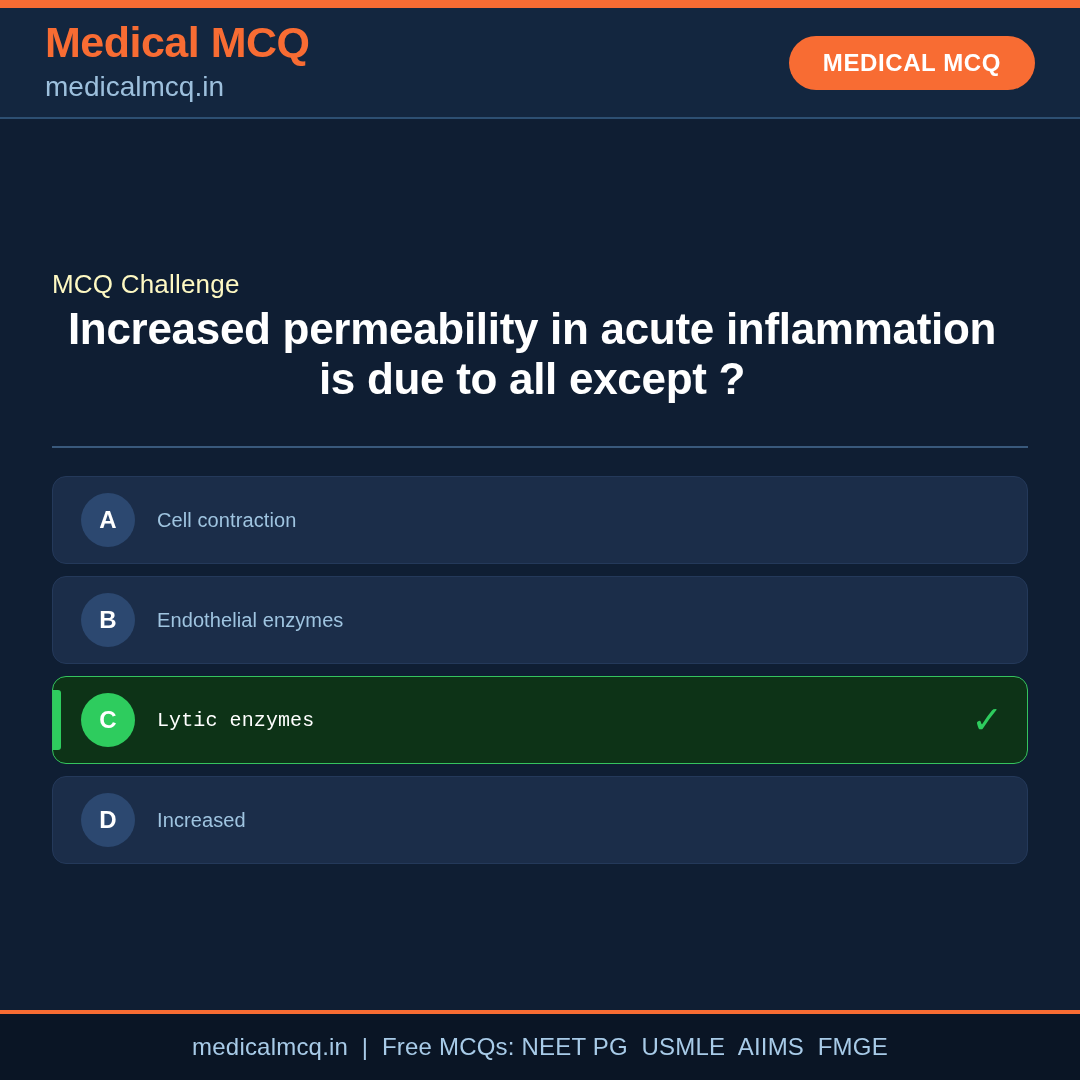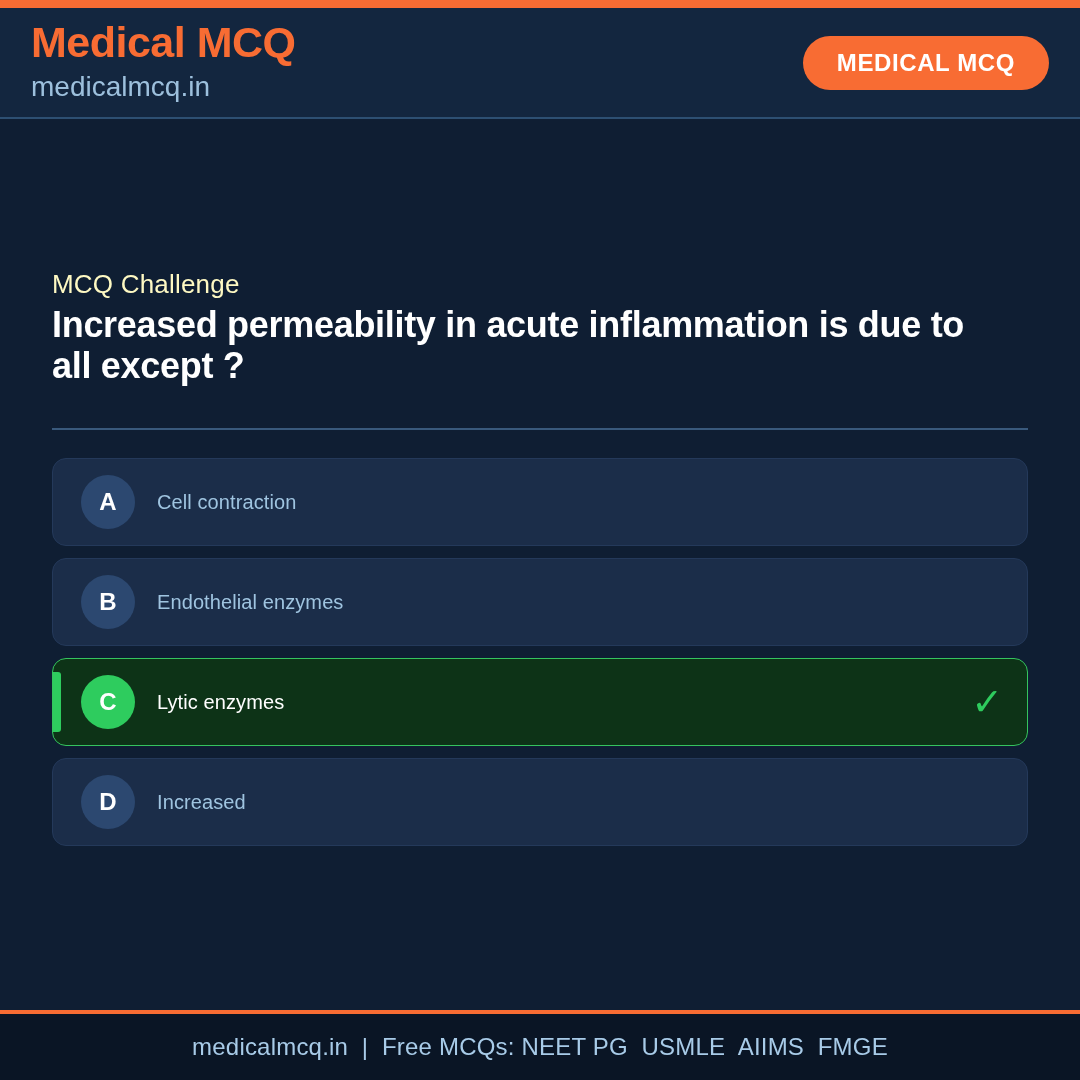--- a/index.html
+++ b/index.html
@@ -25,21 +25,21 @@
 
   
   .header {
     flex:0 0 auto;
     height:111px;
     background:#13263f;
     border-bottom:2px solid #2d4f72;
     display:flex;
     align-items:center;
     justify-content:space-between;
-    padding:0 31px;
+    padding:0 45px;
   }
   .brand { display:flex; flex-direction:column; justify-content:center; }
   .brand-title {
     font-size:43px;
     font-weight:bold;
     color:#f86c33;
     letter-spacing:-0.5px;
     line-height:1.08;
   }
   .brand-sub {
@@ -68,26 +68,27 @@
     flex-direction:column;
   }
   .q-block { margin-top:150px; }
   .q-kicker {
     font-size:26px;
     color:#fef9c3;
     letter-spacing:0.2px;
     margin-bottom:4px;
   }
   .q-text {
-    font-size:36px;
+    font-size:44px;
     font-weight:bold;
     color:#ffffff;
     line-height:1.14;
     letter-spacing:-0.3px;
     max-width:960px;
+    text-align:center;
   }
   .q-divider {
     height:2px;
     background:#39597c;
     margin-top:42px;
     margin-bottom:28px;
   }
 
   
   .options { display:flex; flex-direction:column; gap:12px; }
@@ -134,21 +135,21 @@
     border:1px solid #35c45e;
   }
   .option.correct .accent-bar {
     position:absolute;
     left:0; top:13px; bottom:13px;
     width:8px;
     background:#2ecc5e;
     border-radius:0 3px 3px 0;
   }
   .option.correct .opt-badge { background:#2ecc5e; color:#ffffff; }
-  .option.correct .opt-text { color:#ffffff; }
+  .option.correct .opt-text { color:#ffffff;font-family:Liberation Mono, monospace; }
   .option.correct .opt-check { opacity:1; }
 
   
   .footer {
     flex:0 0 auto;
     height:70px;
     background:#0a1525;
     border-top:4px solid #f86c33;
     display:flex;
     align-items:center;

